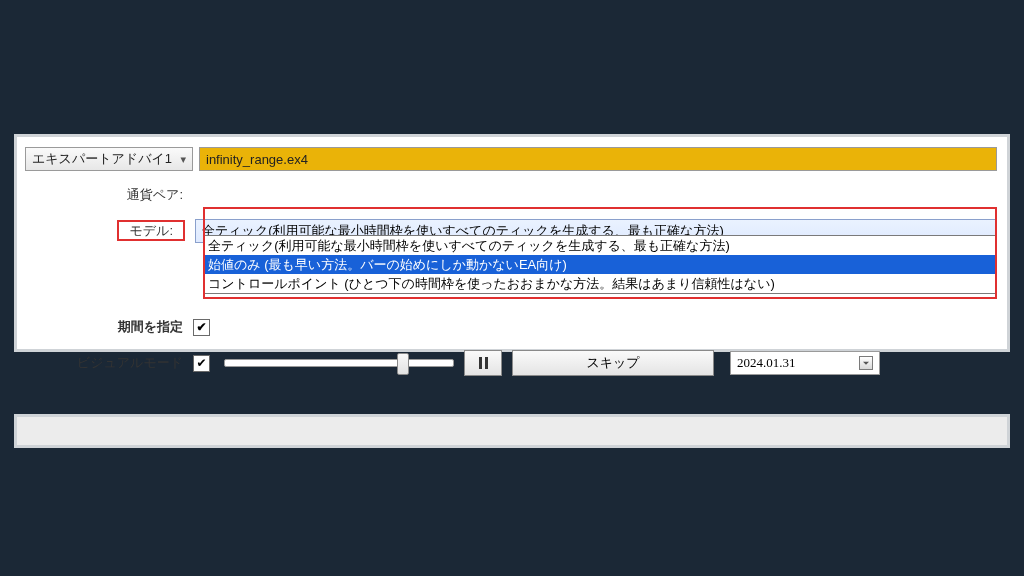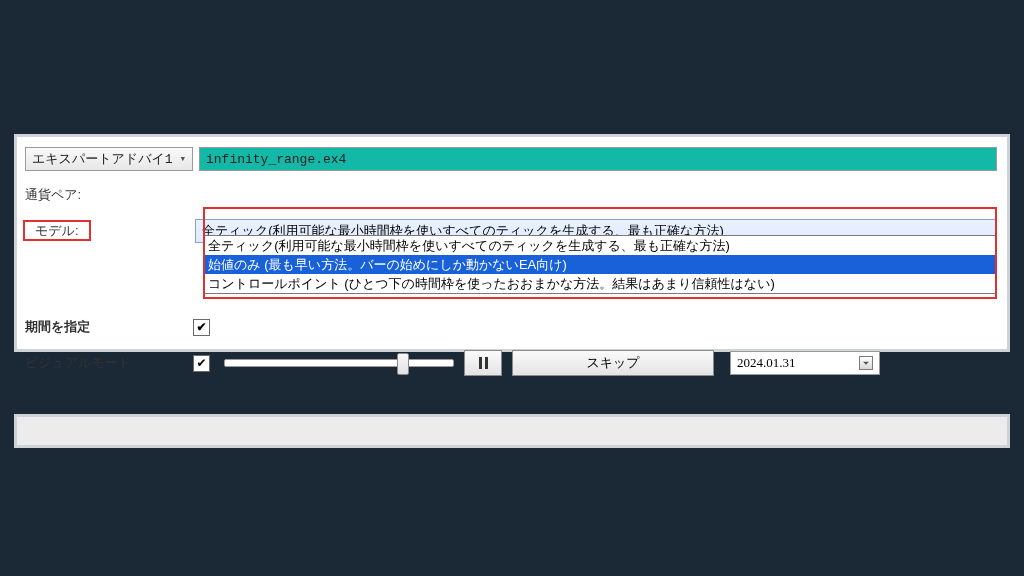--- a/index.html
+++ b/index.html
@@ -24,21 +24,21 @@
     padding: 8px 10px 10px 8px;
   }
   .row {
     display: flex;
     align-items: center;
     height: 28px;
     margin-bottom: 8px;
   }
   .label-col {
     width: 164px;
-    text-align: left;
+    text-align: right;
     padding-right: 6px;
     box-sizing: border-box;
     color: #333;
     white-space: nowrap;
   }
   .hl-red {
     outline: 2px solid #e03030;
     outline-offset: 0;
     padding: 1px 10px;
   }
@@ -57,21 +57,21 @@
   }
   .chev {
     color: #555;
     font-size: 11px;
     line-height: 1;
   }
   .input-text {
     flex: 1;
     height: 24px;
     border: 1px solid #9a9a9a;
-    background: #14b8a6;
+    background: #eab308;
     padding: 0 6px;
     box-sizing: border-box;
     display: flex;
     align-items: center;
     color: #222;
     margin-left: 6px;
   }
   
   .model-combo {
     margin-left: 6px;
@@ -223,21 +223,21 @@
     box-sizing: border-box;
   }
   
   .row-period { margin-top: 22px; font-weight: bold; }
 </style>
 </head>
 <body>
 
 <div class="panel-wrap">
 
-  <div class="row" style="margin-left:0;font-family:Liberation Mono, monospace;">
+  <div class="row" style="margin-left:0;">
     <div class="ea-dd">
       <span>エキスパートアドバイ1</span>
       <span class="chev">▾</span>
     </div>
     <div class="input-text">
       <span>infinity_range.ex4</span>
     </div>
   </div>
 
   <div class="row">

